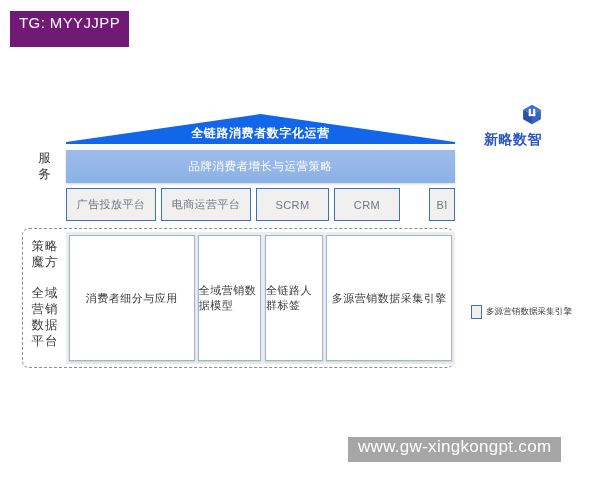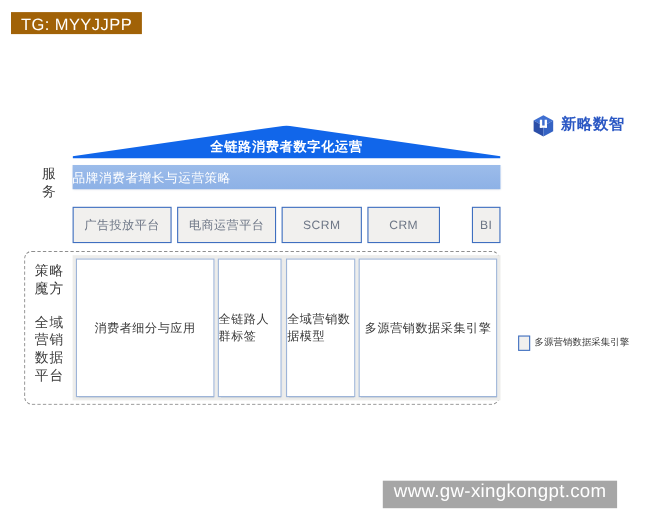--- a/index.html
+++ b/index.html
@@ -13,25 +13,25 @@
     font-family: "Liberation Sans", "DejaVu Sans", sans-serif;
     overflow: hidden;
     position: relative;
   }
 
   
   .wm-top {
     position: absolute;
     left: 10px;
     top: 11px;
-    background: #a16207;
+    background: #701a75;
     color: #ffffff;
     font-size: 15px;
     letter-spacing: .4px;
-    padding: 3px 9px 0 9px;
+    padding: 3px 9px 16px 9px;
     line-height: 1.15;
     white-space: nowrap;
   }
   .wm-bottom {
     position: absolute;
     left: 348px;
     top: 437px;
     background: #a6a6a6;
     color: #ffffff;
     font-size: 17px;
@@ -40,22 +40,23 @@
     line-height: 1.15;
     white-space: nowrap;
   }
 
   
   .brand {
     position: absolute;
     left: 484px;
     top: 104px;
     display: flex;
-    align-items: flex-start;
+    align-items: flex-end;
     gap: 6px;
+    flex-direction: column;
   }
   .brand-mark { width: 20px; height: 21px; display: block; }
   .brand-name {
     font-size: 14px;
     font-weight: bold;
     color: #2b58c4;
     letter-spacing: .5px;
     white-space: nowrap;
   }
 
@@ -95,25 +96,26 @@
     font-weight: bold;
     color: #ffffff;
     letter-spacing: .6px;
     pointer-events: none;
   }
 
   
   .band {
     position: absolute;
     left: 66px; top: 150px;
-    width: 389px; height: 22px;
+    width: 389px; height: 33px;
     background: linear-gradient(180deg,#9cbcea 0%,#8db1e6 100%);
     box-shadow: 0 1px 2px rgba(80,100,140,.28);
     display: flex;
     align-items: center;
+    justify-content: center;
   }
   .band span {
     font-size: 11.5px;
     color: #ffffff;
     letter-spacing: .5px;
   }
 
   
   .chip-row {
     position: absolute;
@@ -240,22 +242,22 @@
     <div class="chip c5">BI</div>
   </div>
 
   <div class="dashed-box"></div>
 
   <div class="stack">
     <div class="stack-row">
       <div class="cell full">消费者细分与应用</div>
     </div>
     <div class="stack-row">
+      <div class="cell half-a">全域营销数据模型</div>
       <div class="cell half-b">全链路人群标签</div>
-      <div class="cell half-a">全域营销数据模型</div>
     </div>
     <div class="stack-row">
       <div class="cell full">多源营销数据采集引擎</div>
     </div>
   </div>
 
   <div class="legend">
     <div class="legend-swatch"></div>
     <div class="legend-text">多源营销数据采集引擎</div>
   </div>

